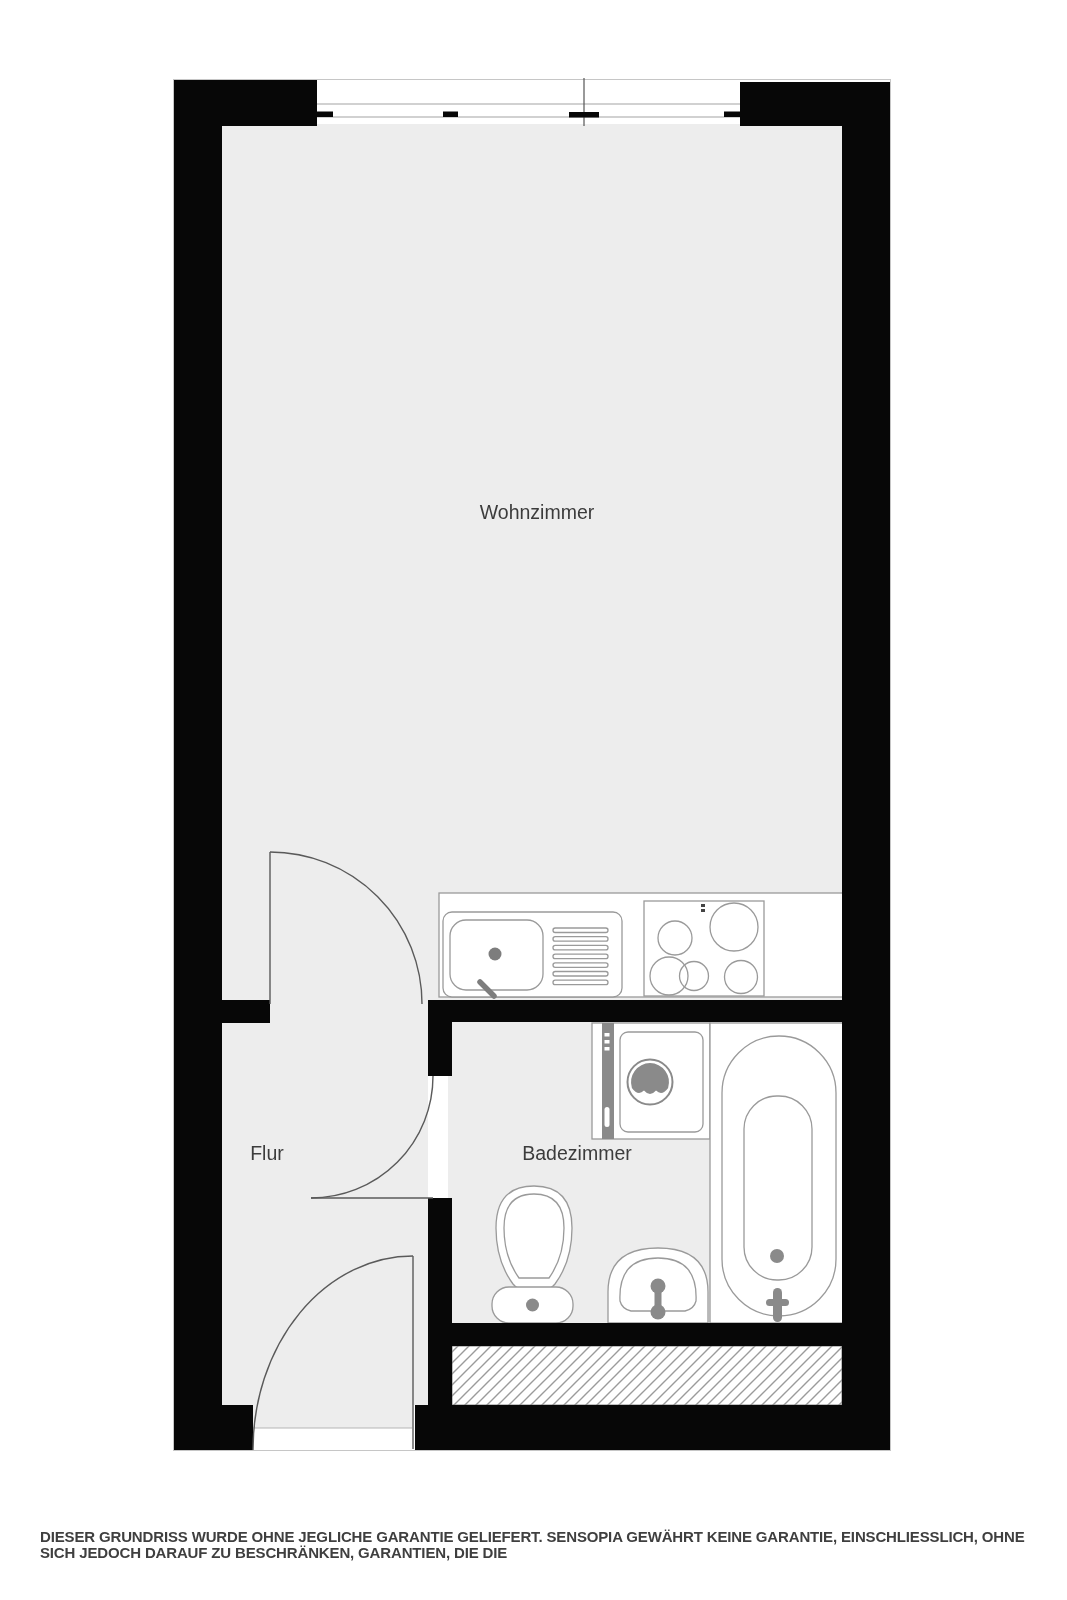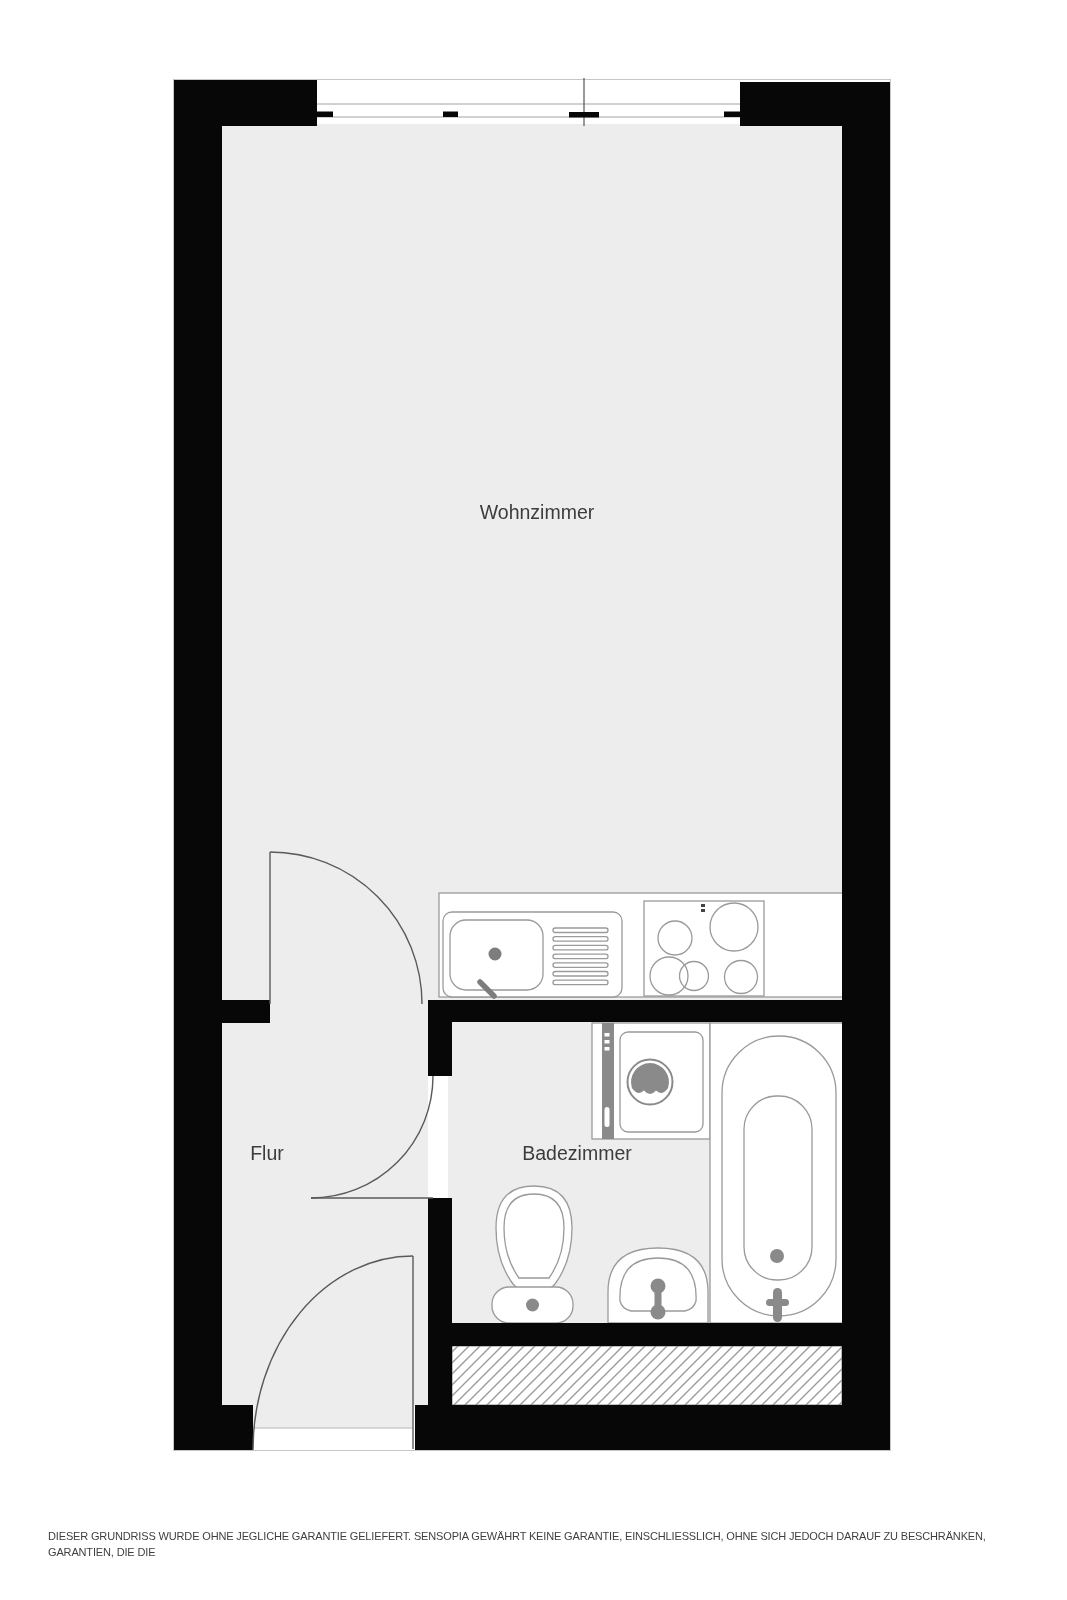--- a/index.html
+++ b/index.html
@@ -13,27 +13,28 @@
   }
   #plan-svg { position: absolute; left: 0; top: 0; }
   .room-label {
     font-family: "Liberation Sans", sans-serif;
     font-size: 19.5px;
     fill: #3c3c3c;
     text-anchor: middle;
   }
   #disclaimer {
     position: absolute;
-    left: 48px;
+    left: 40px;
     top: 1529px;
     width: 1000px;
-    font-size: 11px;
+    font-size: 15px;
     line-height: 15.5px;
     letter-spacing: -0.15px;
     color: #3f3f3f;
+    font-weight: bold;
   }
 </style>
 </head>
 <body>
 
 <div id="page">
 
 <svg id="plan-svg" width="1067" height="1600" viewBox="0 0 1067 1600">
   <defs>
     <pattern id="hatch" width="11" height="11" patternUnits="userSpaceOnUse">

